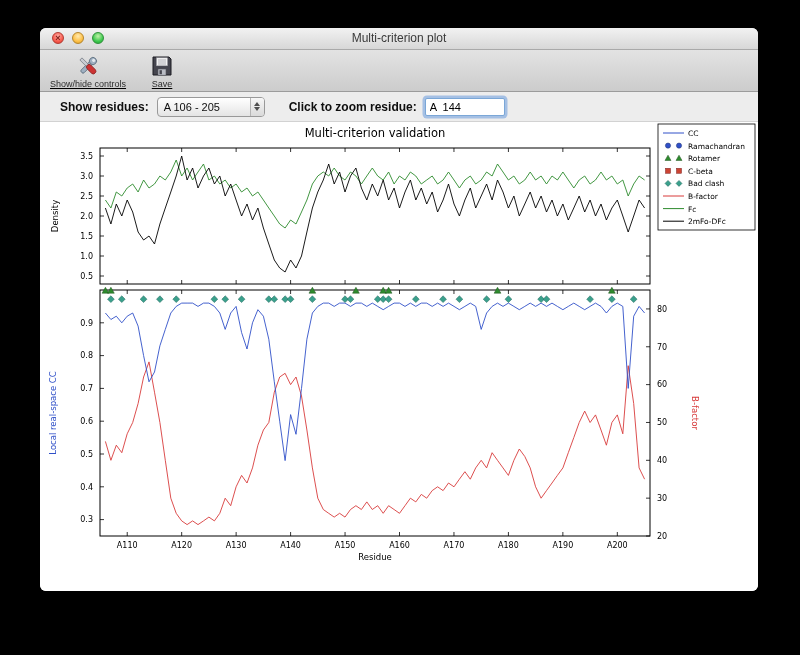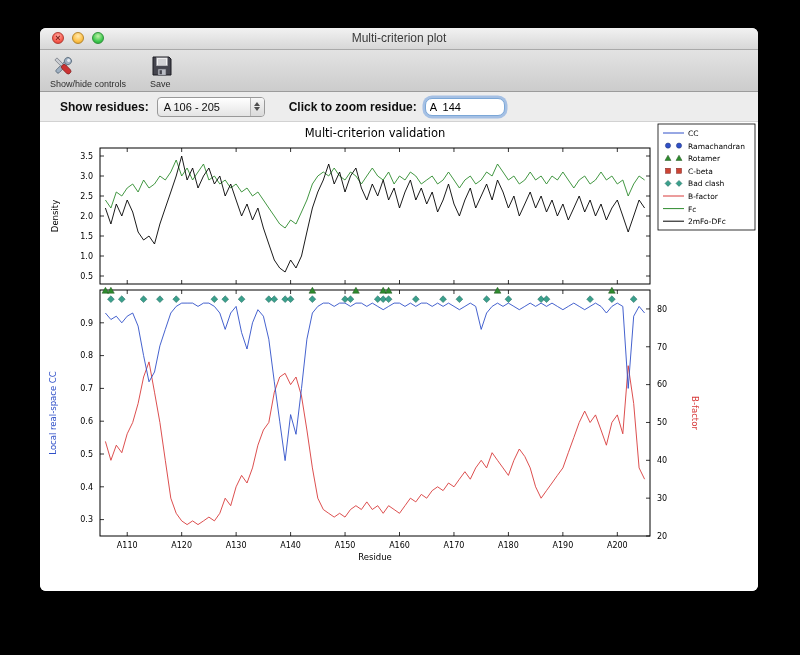--- a/index.html
+++ b/index.html
@@ -15,33 +15,33 @@
   }
   .titlebar { height:22px; background:linear-gradient(#f2f2f2,#d7d7d7); border-bottom:1px solid #a9a9a9; position:relative; }
   .title { text-align:center; font-size:12px; line-height:21px; color:#3a3a3a; }
   .lights { position:absolute; left:12px; top:4px; display:flex; gap:8px; }
   .light { width:12px; height:12px; border-radius:50%; display:inline-block; text-align:center; }
   .light.red { background:radial-gradient(circle at 50% 32%, #ffaca4, #f85a4d 62%, #ce3a30); border:1px solid #b13c33; }
   .light.red .glyph { font-size:9px; line-height:10px; color:#7c1f18; display:block; font-weight:bold; }
   .light.yellow { background:radial-gradient(circle at 50% 32%, #ffeab0, #fdbf45 62%, #d1992e); border:1px solid #b5862c; }
   .light.green { background:radial-gradient(circle at 50% 32%, #c2f0a9, #3bc84d 62%, #2a9e3a); border:1px solid #2f9039; }
   .toolbar { height:42px; background:linear-gradient(#e3e3e3,#cccccc); border-bottom:1px solid #9c9c9c; display:flex; align-items:flex-start; padding:2px 6px 0; gap:16px; }
-  .toolbtn { display:flex; flex-direction:column; cursor:default; padding:1px 4px; }
+  .toolbtn { display:flex; flex-direction:column; align-items:center; cursor:default; padding:1px 4px;text-decoration:underline; }
   .ticon { height:26px; display:flex; align-items:center; }
   .tlabel { font-size:9px; color:#2d2d2d; white-space:nowrap; }
   .controls { height:30px; background:#ededed; display:flex; align-items:center; padding:0 20px; gap:8px; border-bottom:1px solid #d2d2d2; }
   .ctl-label { font-size:12px; font-weight:bold; color:#0e0e0e; white-space:nowrap; }
   .popup { height:20px; min-width:108px; border:1px solid #999; border-radius:4px; background:linear-gradient(#ffffff,#e4e4e4); display:flex; align-items:center; }
   .popup-text { flex:1; font-size:11px; padding:0 6px; color:#0e0e0e; white-space:nowrap; }
   .stepper { width:14px; align-self:stretch; border-left:1px solid #b5b5b5; display:flex; flex-direction:column; align-items:center; justify-content:center; gap:1px; background:linear-gradient(#f7f7f7,#dadada); border-radius:0 3px 3px 0; }
   .stepper i { width:0; height:0; border-left:3.5px solid transparent; border-right:3.5px solid transparent; display:block; }
   .stepper .up { border-bottom:4px solid #4f4f4f; }
   .stepper .down { border-top:4px solid #4f4f4f; }
   .second { margin-left:16px; }
-  .zoomfield { width:80px; height:18px; border:1px solid #7ba7d7; border-radius:7px; font-size:11px; padding:0 4px; outline:none; box-shadow:0 0 0 2.5px rgba(105,155,220,0.55); font-family:"Liberation Sans","DejaVu Sans",sans-serif; }
+  .zoomfield { width:80px; height:18px; border:1px solid #7ba7d7; border-radius:2px; font-size:11px; padding:0 4px; outline:none; box-shadow:0 0 0 2.5px rgba(105,155,220,0.55); font-family:"Liberation Sans","DejaVu Sans",sans-serif; }
   .figure { height:536px; background:#ffffff; }
   .figure svg { display:block; margin:0 auto; }
   svg text { font-family:"DejaVu Sans",sans-serif; }
   .statusbar { height:21px; background:#e6e6e6; border-top:1px solid #aaaaaa; display:flex; align-items:center; padding:0 6px; font-size:11px; color:#0e0e0e; }
 </style>
 </head>
 <body>
 
 <div class="window">
 

